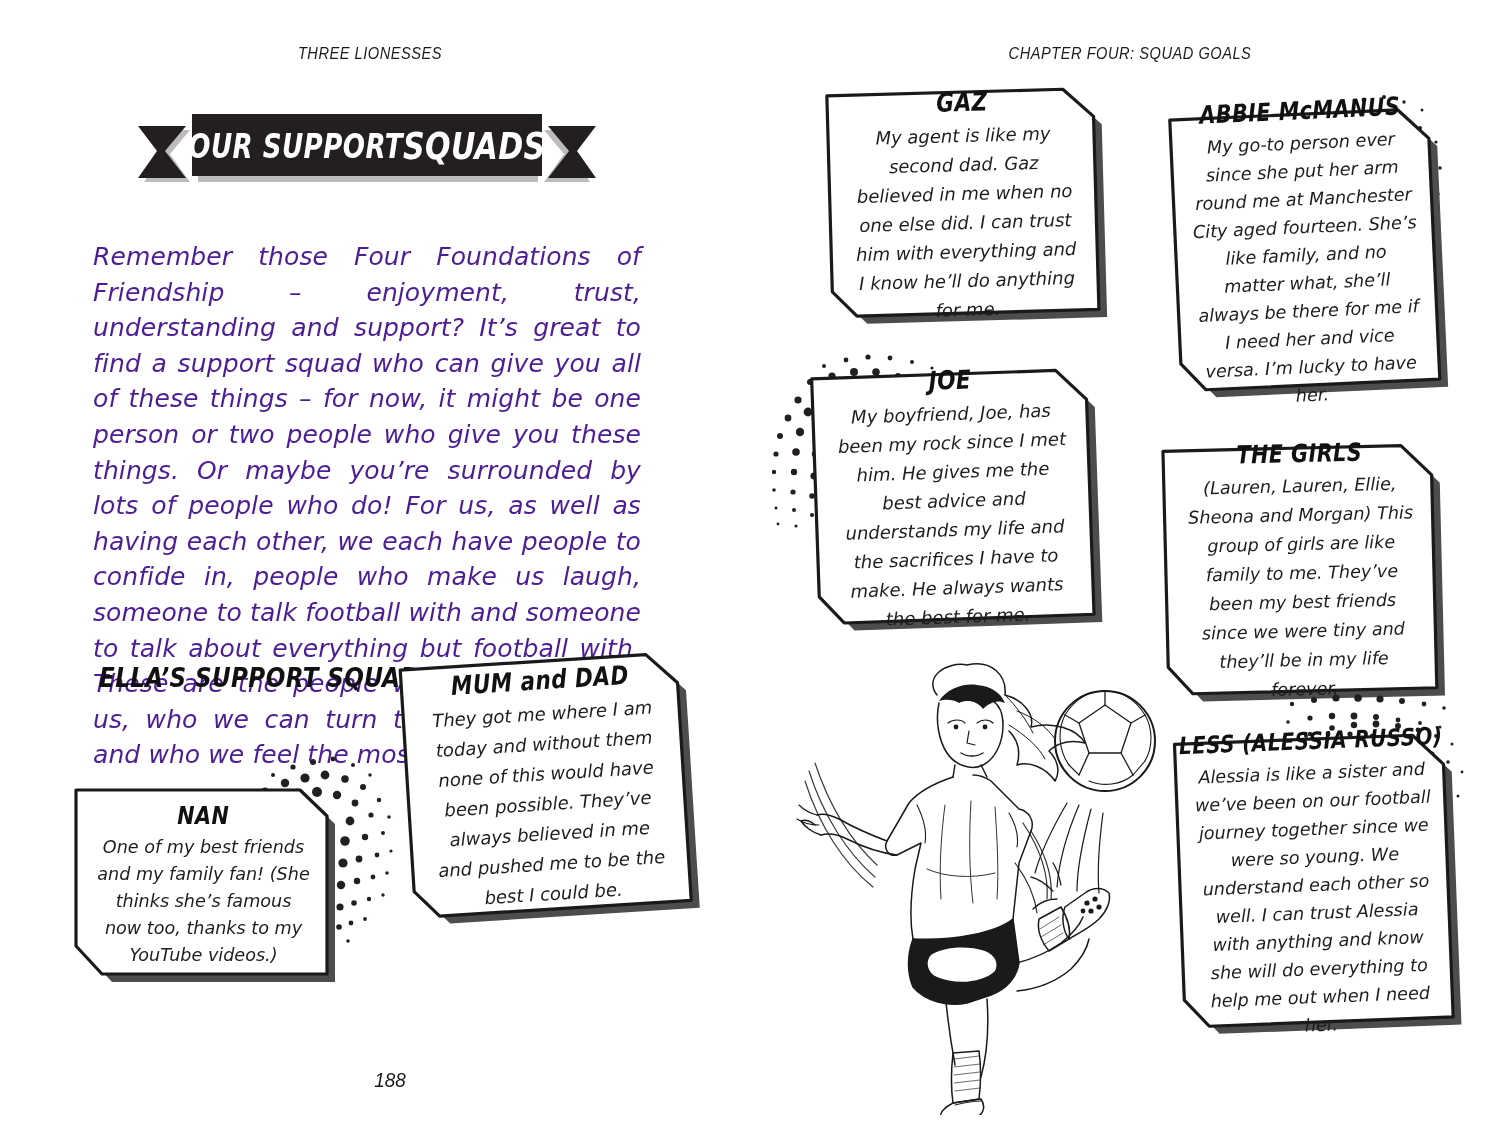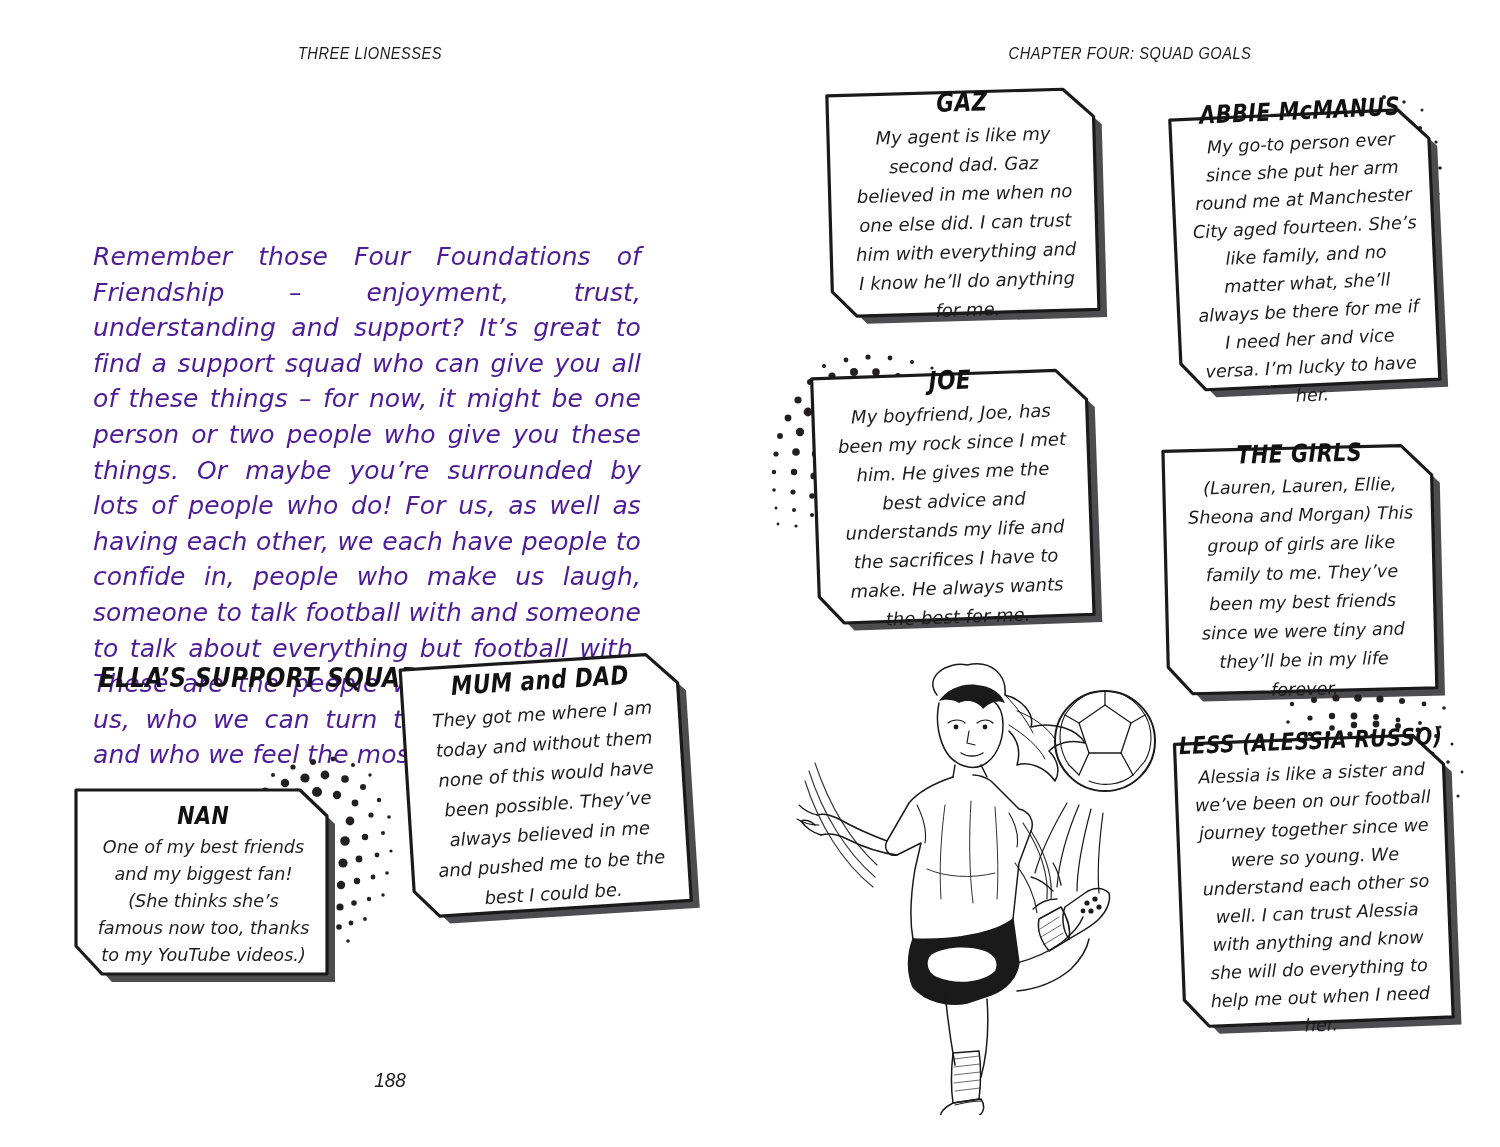--- a/index.html
+++ b/index.html
@@ -88,20 +88,37 @@
   .illo svg{display:block;width:100%;height:100%;}
 </style>
 </head>
 <body>
 
 <div class="page">
 
   <div class="runhead" id="runhead-left">THREE LIONESSES</div>
   <div class="runhead" id="runhead-right">CHAPTER FOUR: SQUAD GOALS</div>
 
+  <div class="ribbon-wrap">
+    <svg viewBox="0 0 470 88" preserveAspectRatio="none">
+
+      <path d="M12,26 L58,26 L38,50 L58,78 L12,78 L30,50 Z" fill="#bcbcbc"></path>
+      <path d="M412,26 L458,26 L440,50 L458,78 L412,78 L432,50 Z" fill="#bcbcbc"></path>
+      <rect x="66" y="16" width="340" height="62" fill="#bcbcbc"></rect>
+
+      <path d="M6,22 L54,22 L33,47 L54,74 L6,74 L25,47 Z" fill="#231f20"></path>
+      <path d="M416,22 L464,22 L445,47 L464,74 L416,74 L437,47 Z" fill="#231f20"></path>
+
+      <rect x="60" y="10" width="350" height="62" fill="#231f20"></rect>
+    </svg>
+    <div class="ribbon-text">
+      <span class="soft">OUR SUPPORT </span>
+        <span class="loud">SQUADS</span>
+    </div>
+  </div>
 
   <p class="body-copy">Remember those Four Foundations of Friendship – enjoyment, trust, understanding and support? It’s great to find a support squad who can give you all of these things – for now, it might be one person or two people who give you these things. Or maybe you’re surrounded by lots of people who do! For us, as well as having each other, we each have people to confide in, people who make us laugh, someone to talk football with and someone to talk about everything but football with. These are the people who are closest to us, who we can turn to about anything, and who we feel the most at home with.</p>
 
   <h2 class="subhead">ELLA’S SUPPORT SQUAD</h2>
 
   <div class="halftone" style="left:255px;top:745px;">
     <svg width="160" height="210" viewBox="0 0 160 210">
       <g fill="#231f20">
         <circle cx="18" cy="30" r="2"></circle>
           <circle cx="38" cy="22" r="2.6"></circle>
@@ -150,21 +167,21 @@
 
   <div class="card" id="card-nan" style="left:72px;top:786px;width:265px;height:200px;">
     <div class="shape">
       <svg viewBox="0 0 265 200" preserveAspectRatio="none">
         <path d="M14,12 L236,12 L263,38 L263,196 L40,196 L14,168 Z" fill="#4d4d4f"></path>
         <path d="M4,4 L228,4 L255,30 L255,188 L30,188 L4,160 Z" fill="#ffffff" stroke="#1a1a1a" stroke-width="3.2" stroke-linejoin="round"></path>
       </svg>
     </div>
     <div class="content" style="padding:18px 26px 20px 24px;">
       <div class="title" style="font-size:25px;">NAN</div>
-      <div class="quote" style="font-size:17.6px;line-height:27px;">One of my best friends and my biggest fan! (She thinks she’s famous now too, thanks to my YouTube videos.)</div>
+      <div class="quote" style="font-size:17.6px;line-height:27px;">One of my best friends and my family fan! (She thinks she’s famous now too, thanks to my YouTube videos.)</div>
     </div>
   </div>
 
   <div class="card" id="card-mum-dad" style="left:404px;top:657px;width:290px;height:265px;transform:rotate(-3.6deg);">
     <div class="shape">
       <svg viewBox="0 0 290 265" preserveAspectRatio="none">
         <path d="M14,12 L258,12 L288,42 L288,260 L38,260 L14,234 Z" fill="#4d4d4f"></path>
         <path d="M4,4 L250,4 L280,34 L280,252 L28,252 L4,226 Z" fill="#ffffff" stroke="#1a1a1a" stroke-width="3.2" stroke-linejoin="round"></path>
       </svg>
     </div>

